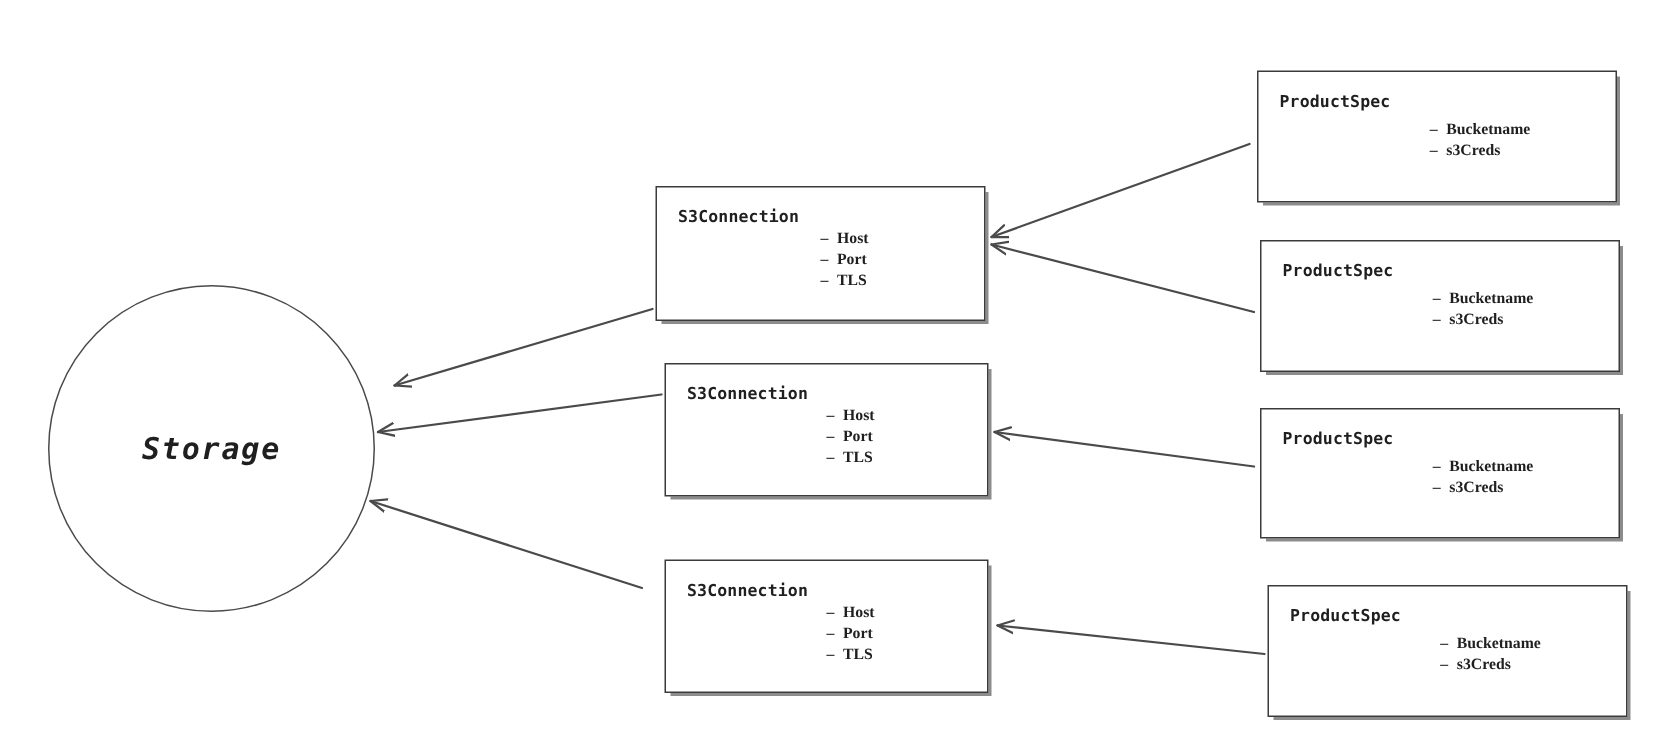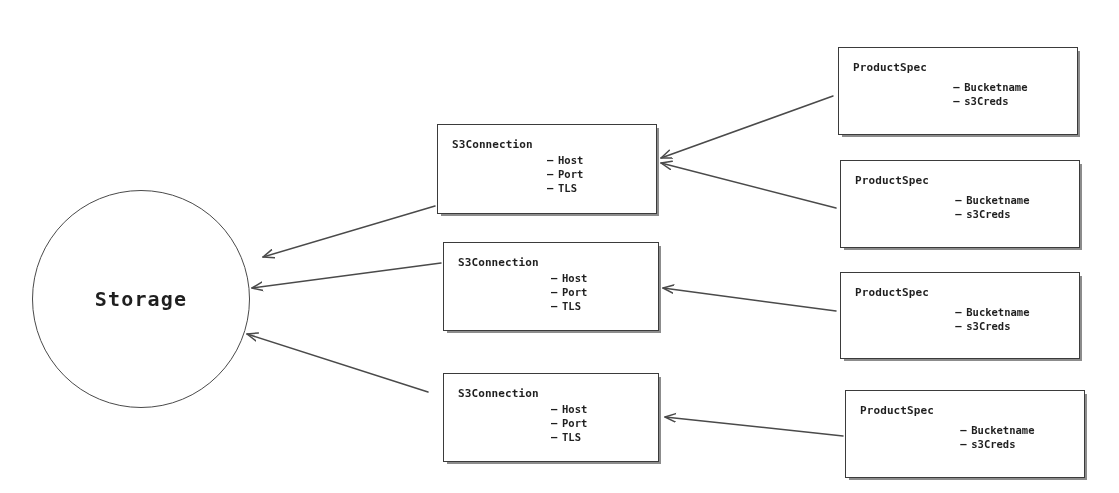--- a/index.html
+++ b/index.html
@@ -42,20 +42,21 @@
   }
   .node-fields {
     position: absolute;
     left: 50%;
     top: 28px;
     font-size: 10.5px;
     font-weight: 700;
     color: #1f1f1f;
     line-height: 14px;
     white-space: nowrap;
+    font-family: Liberation Serif, serif;
   }
   .node-fields.ps {
     left: 48%;
     top: 32px;
   }
   .field-row {
     white-space: nowrap;
   }
   .field-dash {
     display: inline-block;
@@ -70,20 +71,21 @@
   .circle-label {
     position: absolute;
     width: 100%;
     top: 50%;
     transform: translateY(-50%);
     text-align: center;
     font-size: 20px;
     font-weight: 700;
     color: #1f1f1f;
     letter-spacing: 1.2px;
+    font-style: italic;
   }
 </style>
 </head>
 <body>
 
 <div id="canvas">
 
   <svg id="edges" viewBox="0 0 1119 493">
     <defs>
       <marker id="arrow" markerWidth="14" markerHeight="14" refX="11" refY="5" orient="auto" markerUnits="userSpaceOnUse">

